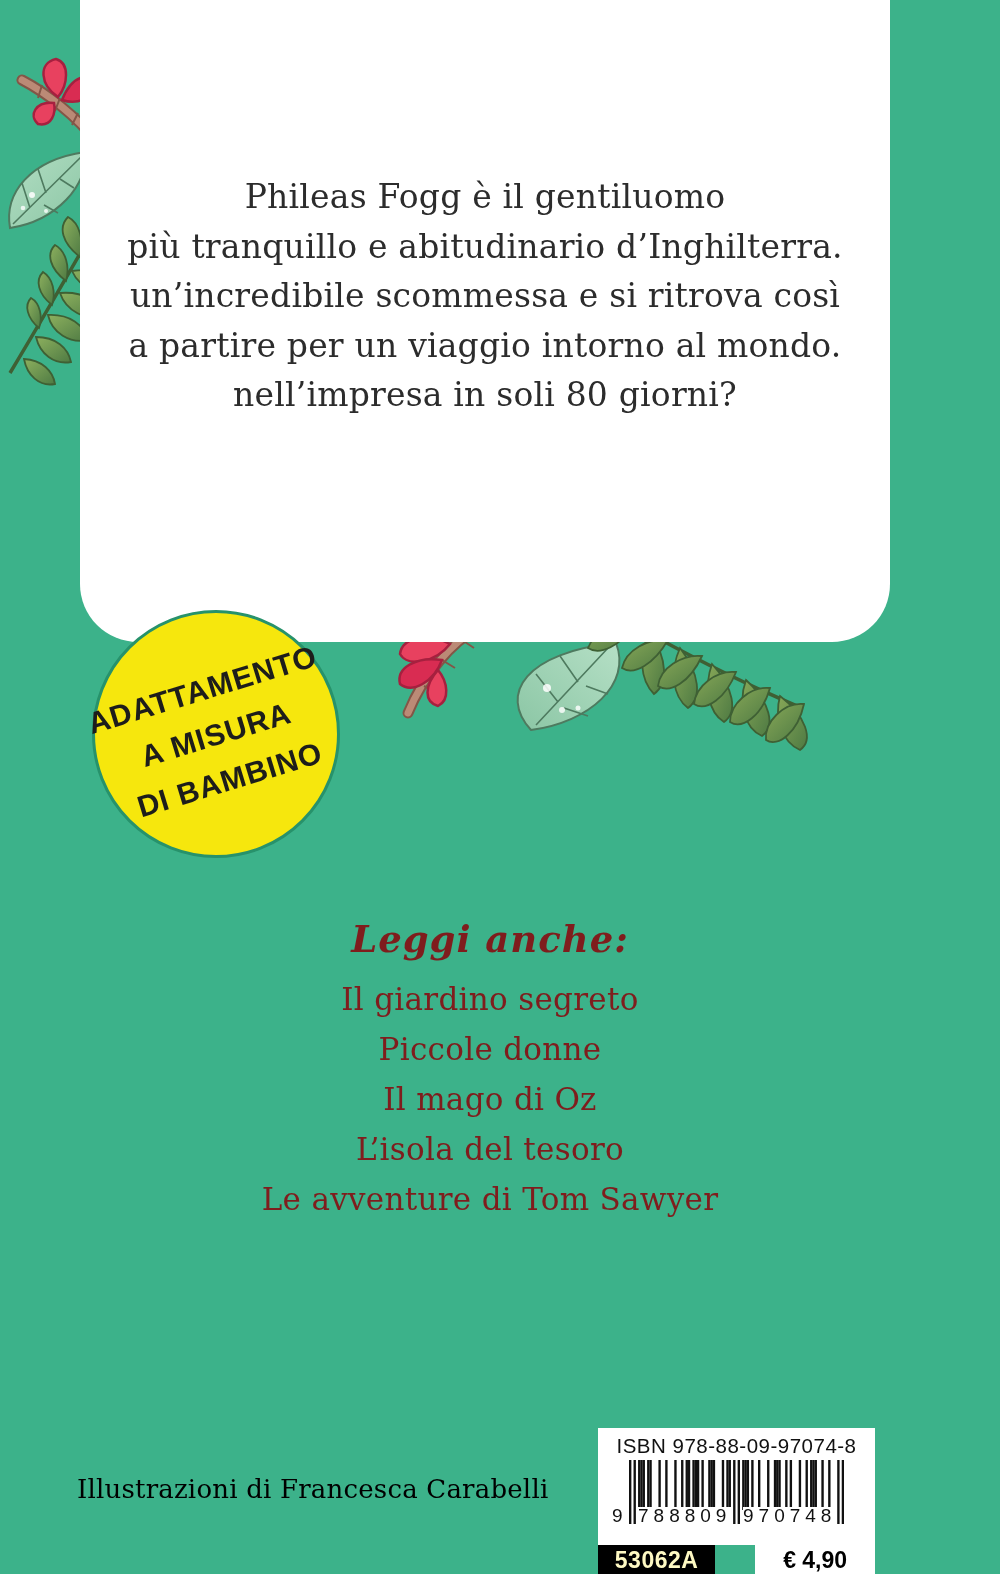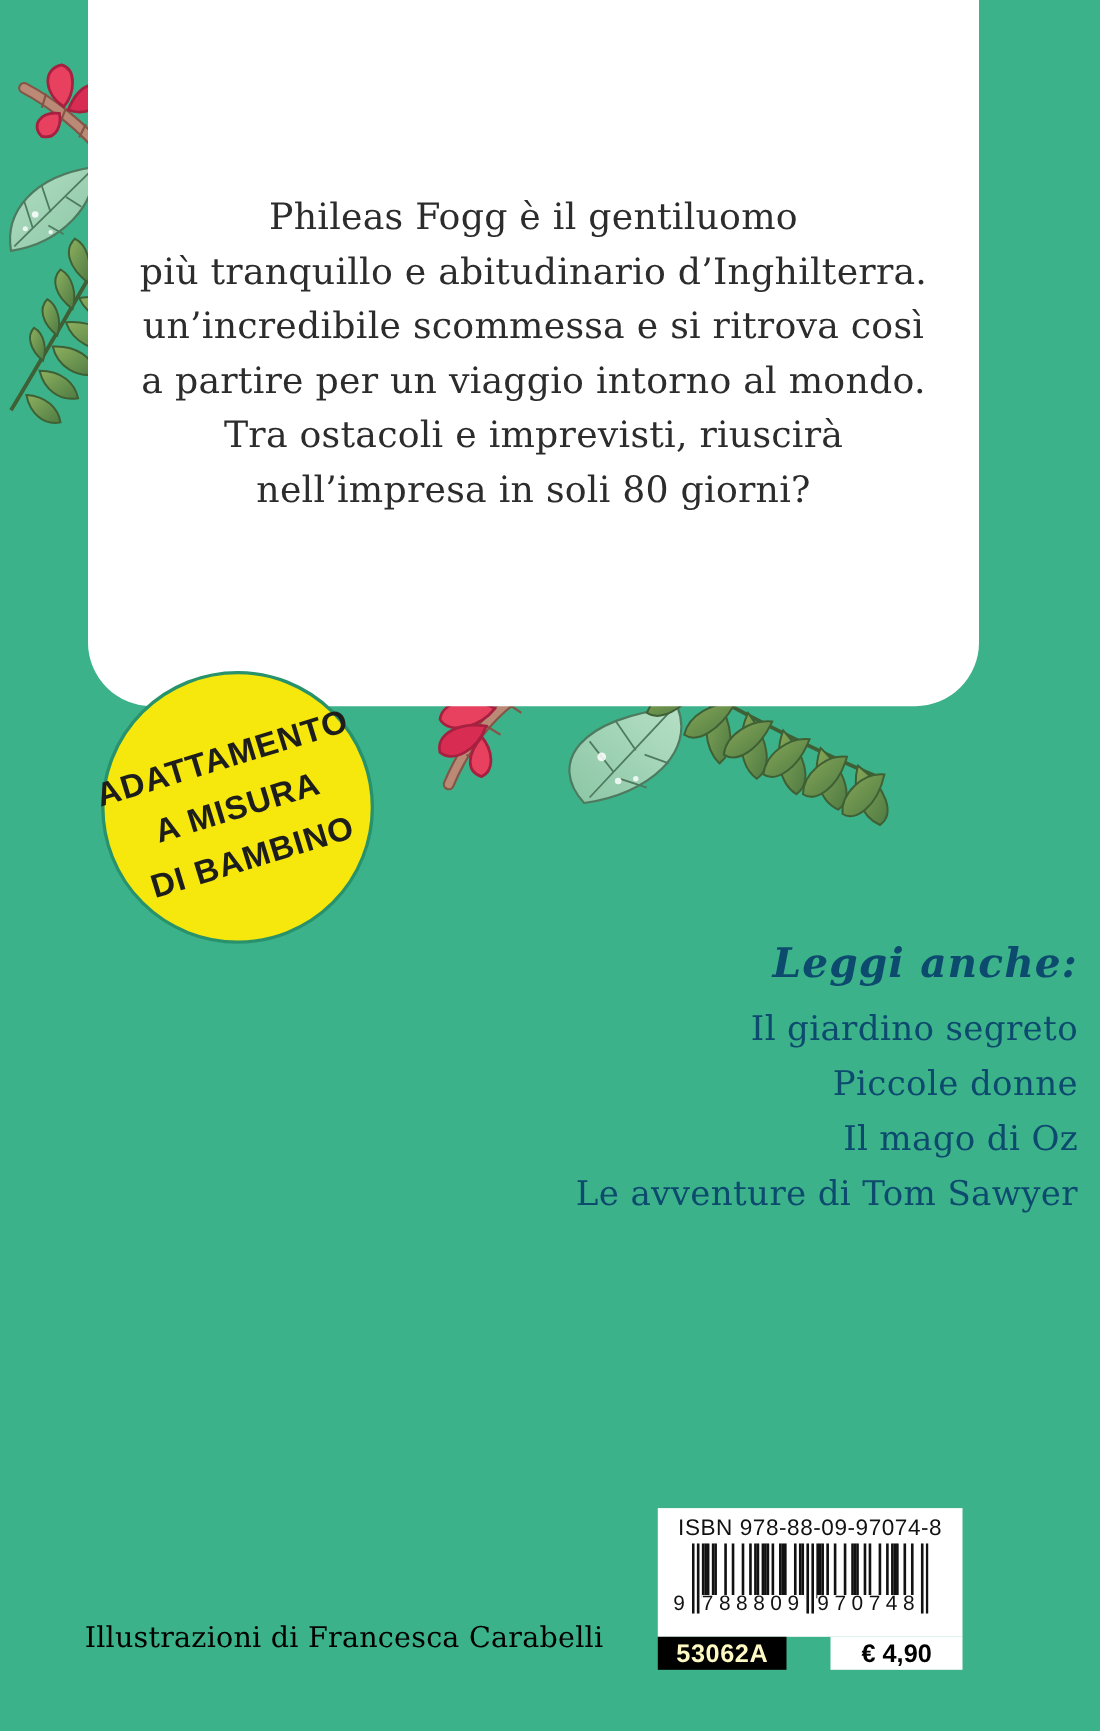--- a/index.html
+++ b/index.html
@@ -56,38 +56,38 @@
     font-size:30px;
     line-height:47px;
     color:#1d1d1b;
     letter-spacing:1px;
     white-space:nowrap;
   }
 
   
   .also-read{
     position:absolute;z-index:2;
-    left:0;top:850px;width:980px;
-    text-align:right;color:#0c4a6e;
+    left:0;top:914px;width:980px;
+    text-align:center;color:#7f1d1d;
   }
   .also-read-heading{
     font-style:italic;font-weight:bold;
     font-size:37px;line-height:50px;
     letter-spacing:1px;
   }
   .also-read-list{margin-top:10px;}
   .book-title{
     font-size:31px;line-height:50px;
     letter-spacing:0.3px;
   }
 
   
   .isbn-panel{
     position:absolute;z-index:2;
-    left:598px;top:1371px;width:277px;
+    left:598px;top:1428px;width:277px;
     font-family:"Liberation Sans", sans-serif;
   }
   .isbn-white{
     width:277px;height:117px;
     background:#ffffff;
     box-sizing:border-box;
     padding-top:6px;
   }
   .isbn-number{
     text-align:center;
@@ -230,38 +230,38 @@
       <path d="M420,90 C412,118 392,132 380,124 C380,106 400,88 420,90 Z"></path>
       <path d="M454,106 C448,134 428,150 416,142 C414,124 434,104 454,106 Z"></path>
     </g>
   </svg>
 
   <div class="blurb-panel">
     <div class="blurb-line">Phileas Fogg è il gentiluomo</div>
     <div class="blurb-line">più tranquillo e abitudinario d’Inghilterra.</div>
     <div class="blurb-line">un’incredibile scommessa e si ritrova così</div>
     <div class="blurb-line">a partire per un viaggio intorno al mondo.</div>
-    <div class="blurb-line">Tra ostacoli e imprevisti, riuscirà</div>
     <div class="blurb-line">nell’impresa in soli 80 giorni?</div>
   </div>
 
   <div class="badge">
     <div class="badge-rotor">
       <div class="badge-line">ADATTAMENTO</div>
       <div class="badge-line">A MISURA</div>
       <div class="badge-line">DI BAMBINO</div>
     </div>
   </div>
 
   <div class="also-read">
     <div class="also-read-heading">Leggi anche:</div>
     <div class="also-read-list">
       <div class="book-title">Il giardino segreto</div>
       <div class="book-title">Piccole donne</div>
       <div class="book-title">Il mago di Oz</div>
+      <div class="book-title">L’isola del tesoro</div>
       <div class="book-title">Le avventure di Tom Sawyer</div>
     </div>
   </div>
 
   <div class="isbn-panel">
     <div class="isbn-white">
       <div class="isbn-number">ISBN 978-88-09-97074-8</div>
       <div class="barcode-wrap">
         <svg width="215" height="64" viewBox="0 0 95 64" preserveAspectRatio="none" fill="#111111">
             <rect x="0" y="0" width="1.05" height="64"></rect>

